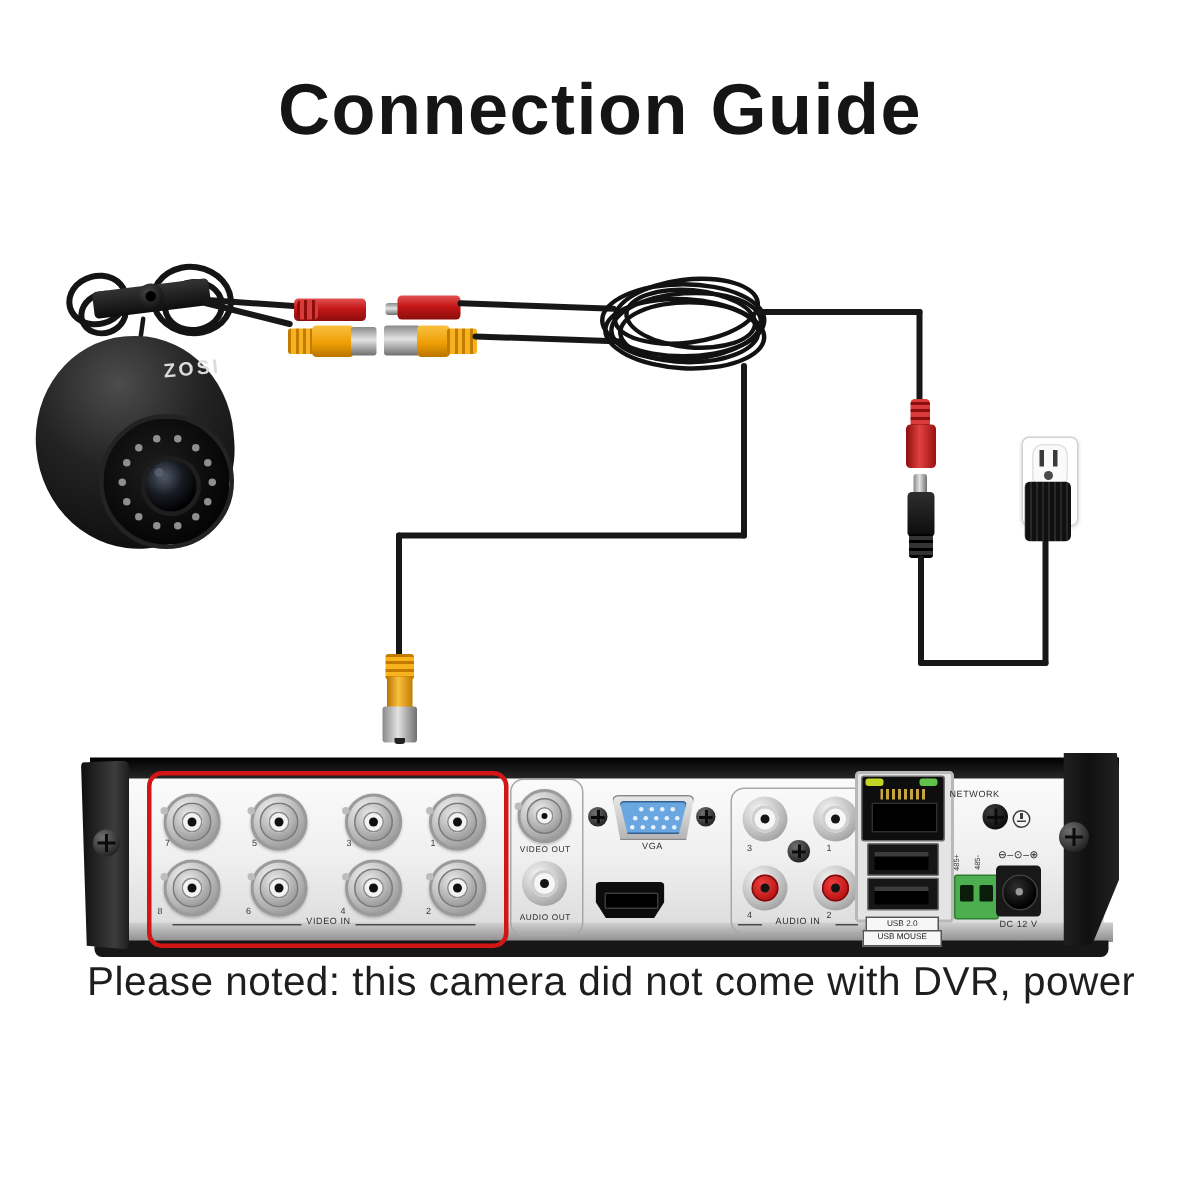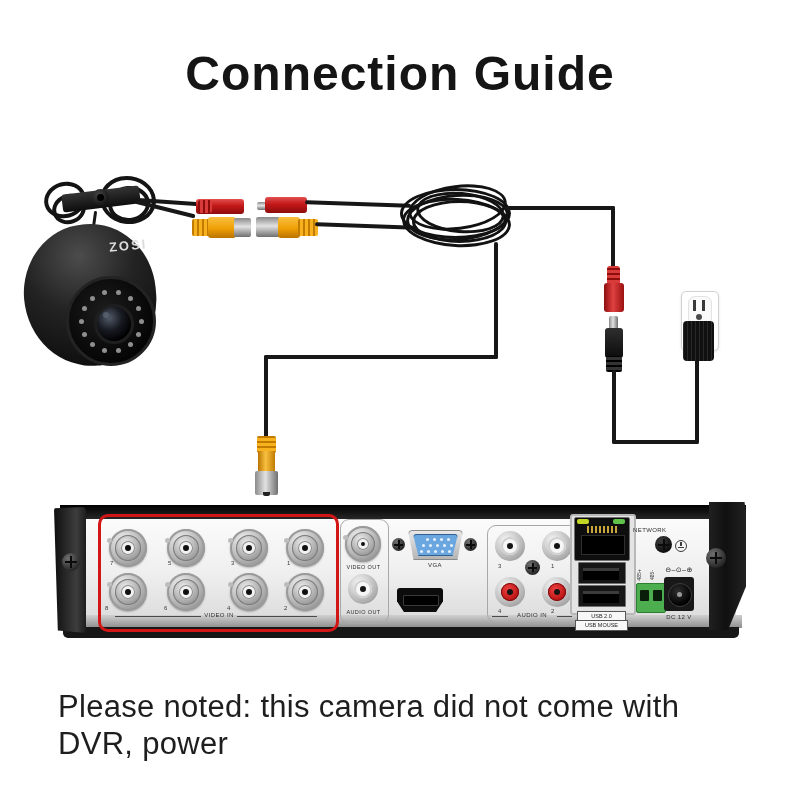--- a/index.html
+++ b/index.html
@@ -2,21 +2,21 @@
 <html><head>
 <meta charset="utf-8">
 <style>
   html,body{margin:0;padding:0;background:#ffffff;}
   .stage{position:relative;width:756px;height:800px;background:#fff;overflow:hidden;
          font-family:"Liberation Sans", sans-serif;}
   .abs{position:absolute;}
   
   .title{position:absolute;left:0;top:46px;width:800px;text-align:center;
          font-size:48px;font-weight:700;color:#151515;letter-spacing:1px;}
-  .note{position:absolute;left:58px;top:688px;width:700px;font-size:31px;
+  .note{position:absolute;left:58px;top:636px;width:700px;font-size:27px;
         line-height:37px;color:#1e1e1e;letter-spacing:.3px;}
   
   .wire{position:absolute;background:#171717;border-radius:2px;}
   
   .coil span{position:absolute;border:3.5px solid #121212;border-radius:50%;}
   
   .dome{position:absolute;border-radius:50% 50% 48% 52%;
         background:radial-gradient(circle at 44% 22%, #4c4c4c, #232323 42%, #0e0e0e 85%);
         transform:rotate(-5deg);}
   .cam-logo{position:absolute;font-size:13px;font-weight:700;color:#dcdcdc;

